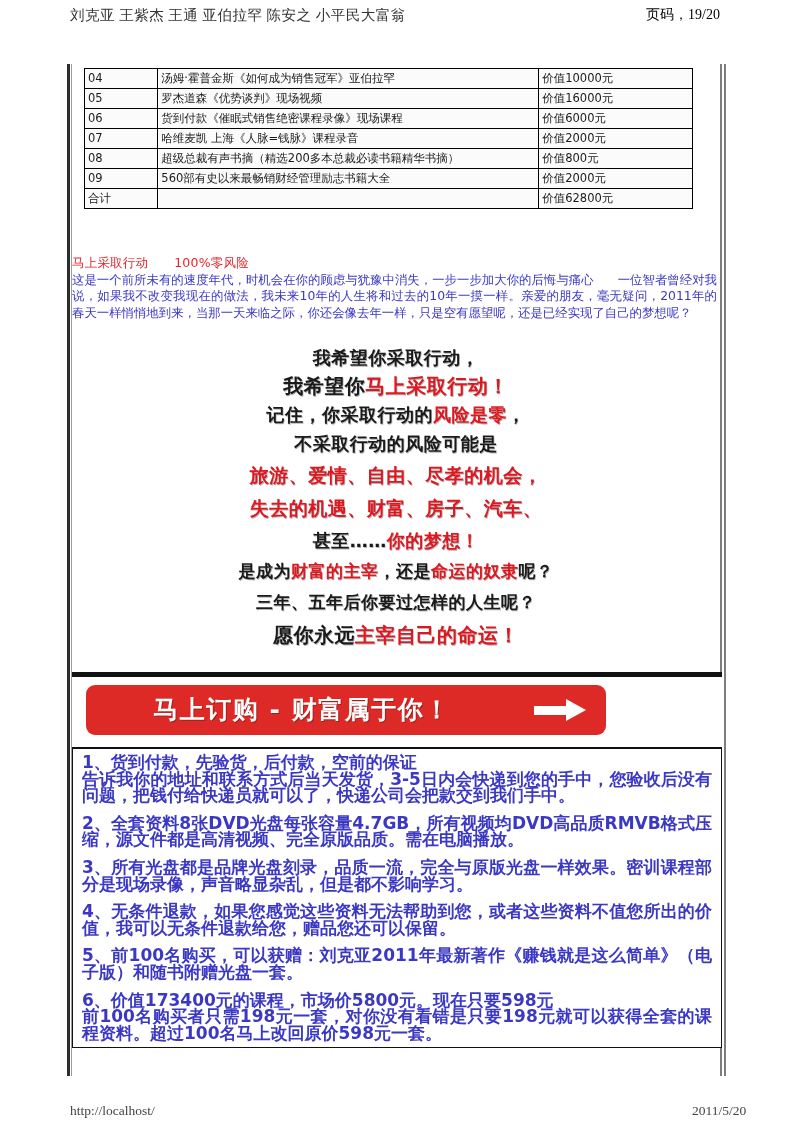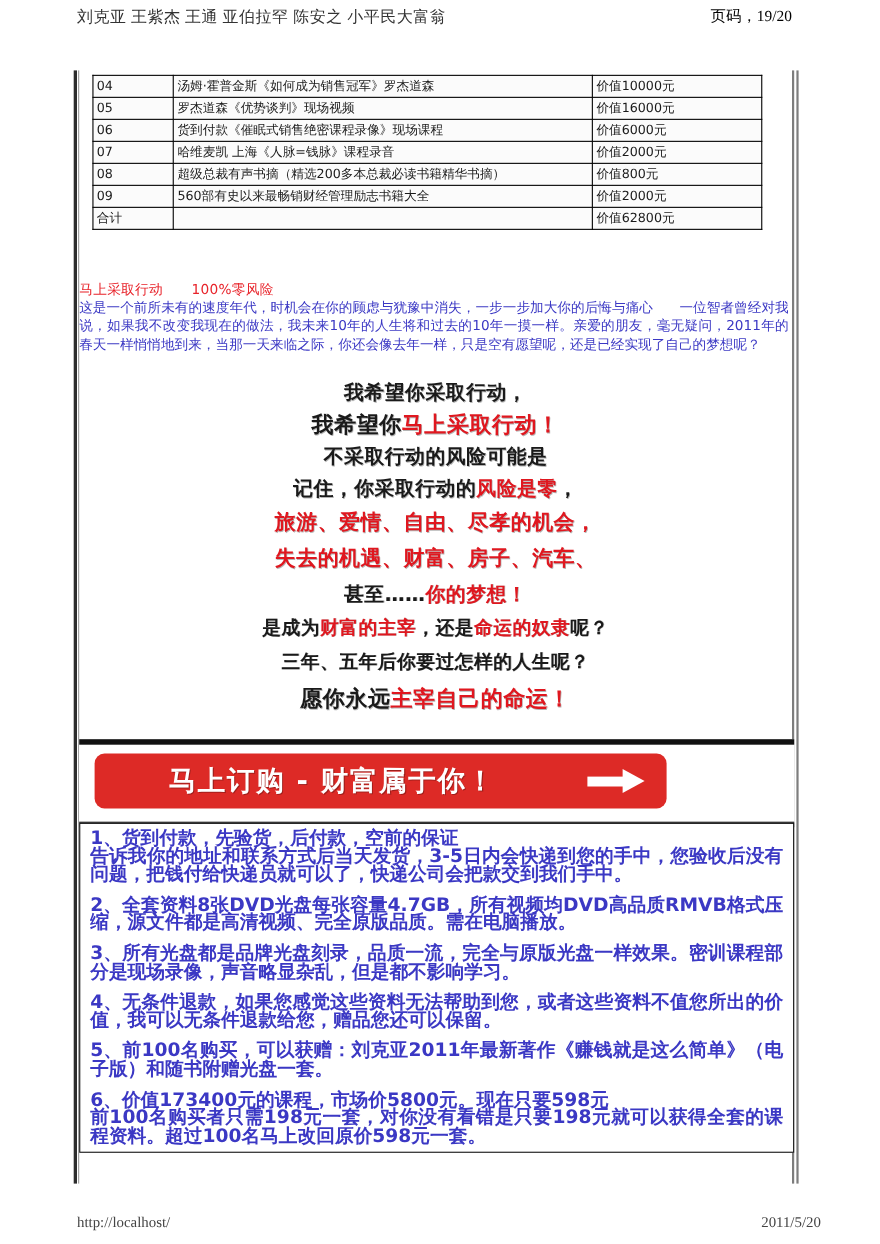--- a/index.html
+++ b/index.html
@@ -108,21 +108,21 @@
 
   <div class="frame-l"></div>
   <div class="frame-l2"></div>
   <div class="frame-r"></div>
   <div class="frame-r2"></div>
 
   <table class="tbl">
     <tbody>
       <tr>
         <td class="c-no">04</td>
-        <td class="c-name">汤姆·霍普金斯《如何成为销售冠军》罗杰道森</td>
+        <td class="c-name">汤姆·霍普金斯《如何成为销售冠军》亚伯拉罕</td>
         <td class="c-val">价值10000元</td>
       </tr>
       <tr>
         <td class="c-no">05</td>
         <td class="c-name">罗杰道森《优势谈判》现场视频</td>
         <td class="c-val">价值16000元</td>
       </tr>
       <tr>
         <td class="c-no">06</td>
         <td class="c-name">货到付款《催眠式销售绝密课程录像》现场课程</td>
@@ -155,22 +155,22 @@
     <span>马上采取行动</span><span class="gap"></span><span>100%零风险</span>
   </div>
 
   <div class="para">
     <span>这是一个前所未有的速度年代，时机会在你的顾虑与犹豫中消失，一步一步加大你的后悔与痛心</span><span class="ind"></span><span>一位智者曾经对我说，如果我不改变我现在的做法，我未来10年的人生将和过去的10年一摸一样。亲爱的朋友，毫无疑问，2011年的春天一样悄悄地到来，当那一天来临之际，你还会像去年一样，只是空有愿望呢，还是已经实现了自己的梦想呢？</span>
   </div>
 
   <div class="calls">
     <span class="ln l1">我希望你采取行动，</span>
     <span class="ln l2"><span>我希望你</span><span class="red">马上采取行动！</span></span>
+    <span class="ln l3"><span>记住，你采取行动的</span><span class="red">风险是零</span><span>，</span></span>
     <span class="ln l4">不采取行动的风险可能是</span>
-    <span class="ln l3"><span>记住，你采取行动的</span><span class="red">风险是零</span><span>，</span></span>
     <span class="ln l6">旅游、爱情、自由、尽孝的机会，</span>
     <span class="ln l5">失去的机遇、财富、房子、汽车、</span>
     <span class="ln l7"><span>甚至……</span><span class="red">你的梦想！</span></span>
     <span class="ln l9"><span>是成为</span><span class="red">财富的主宰</span><span>，还是</span><span class="red">命运的奴隶</span><span>呢？</span></span>
     <span class="ln l8">三年、五年后你要过怎样的人生呢？</span>
     <span class="ln l10"><span>愿你永远</span><span class="red">主宰自己的命运！</span></span>
   </div>
 
   <div class="banner-box">
     <div class="banner-btn">

